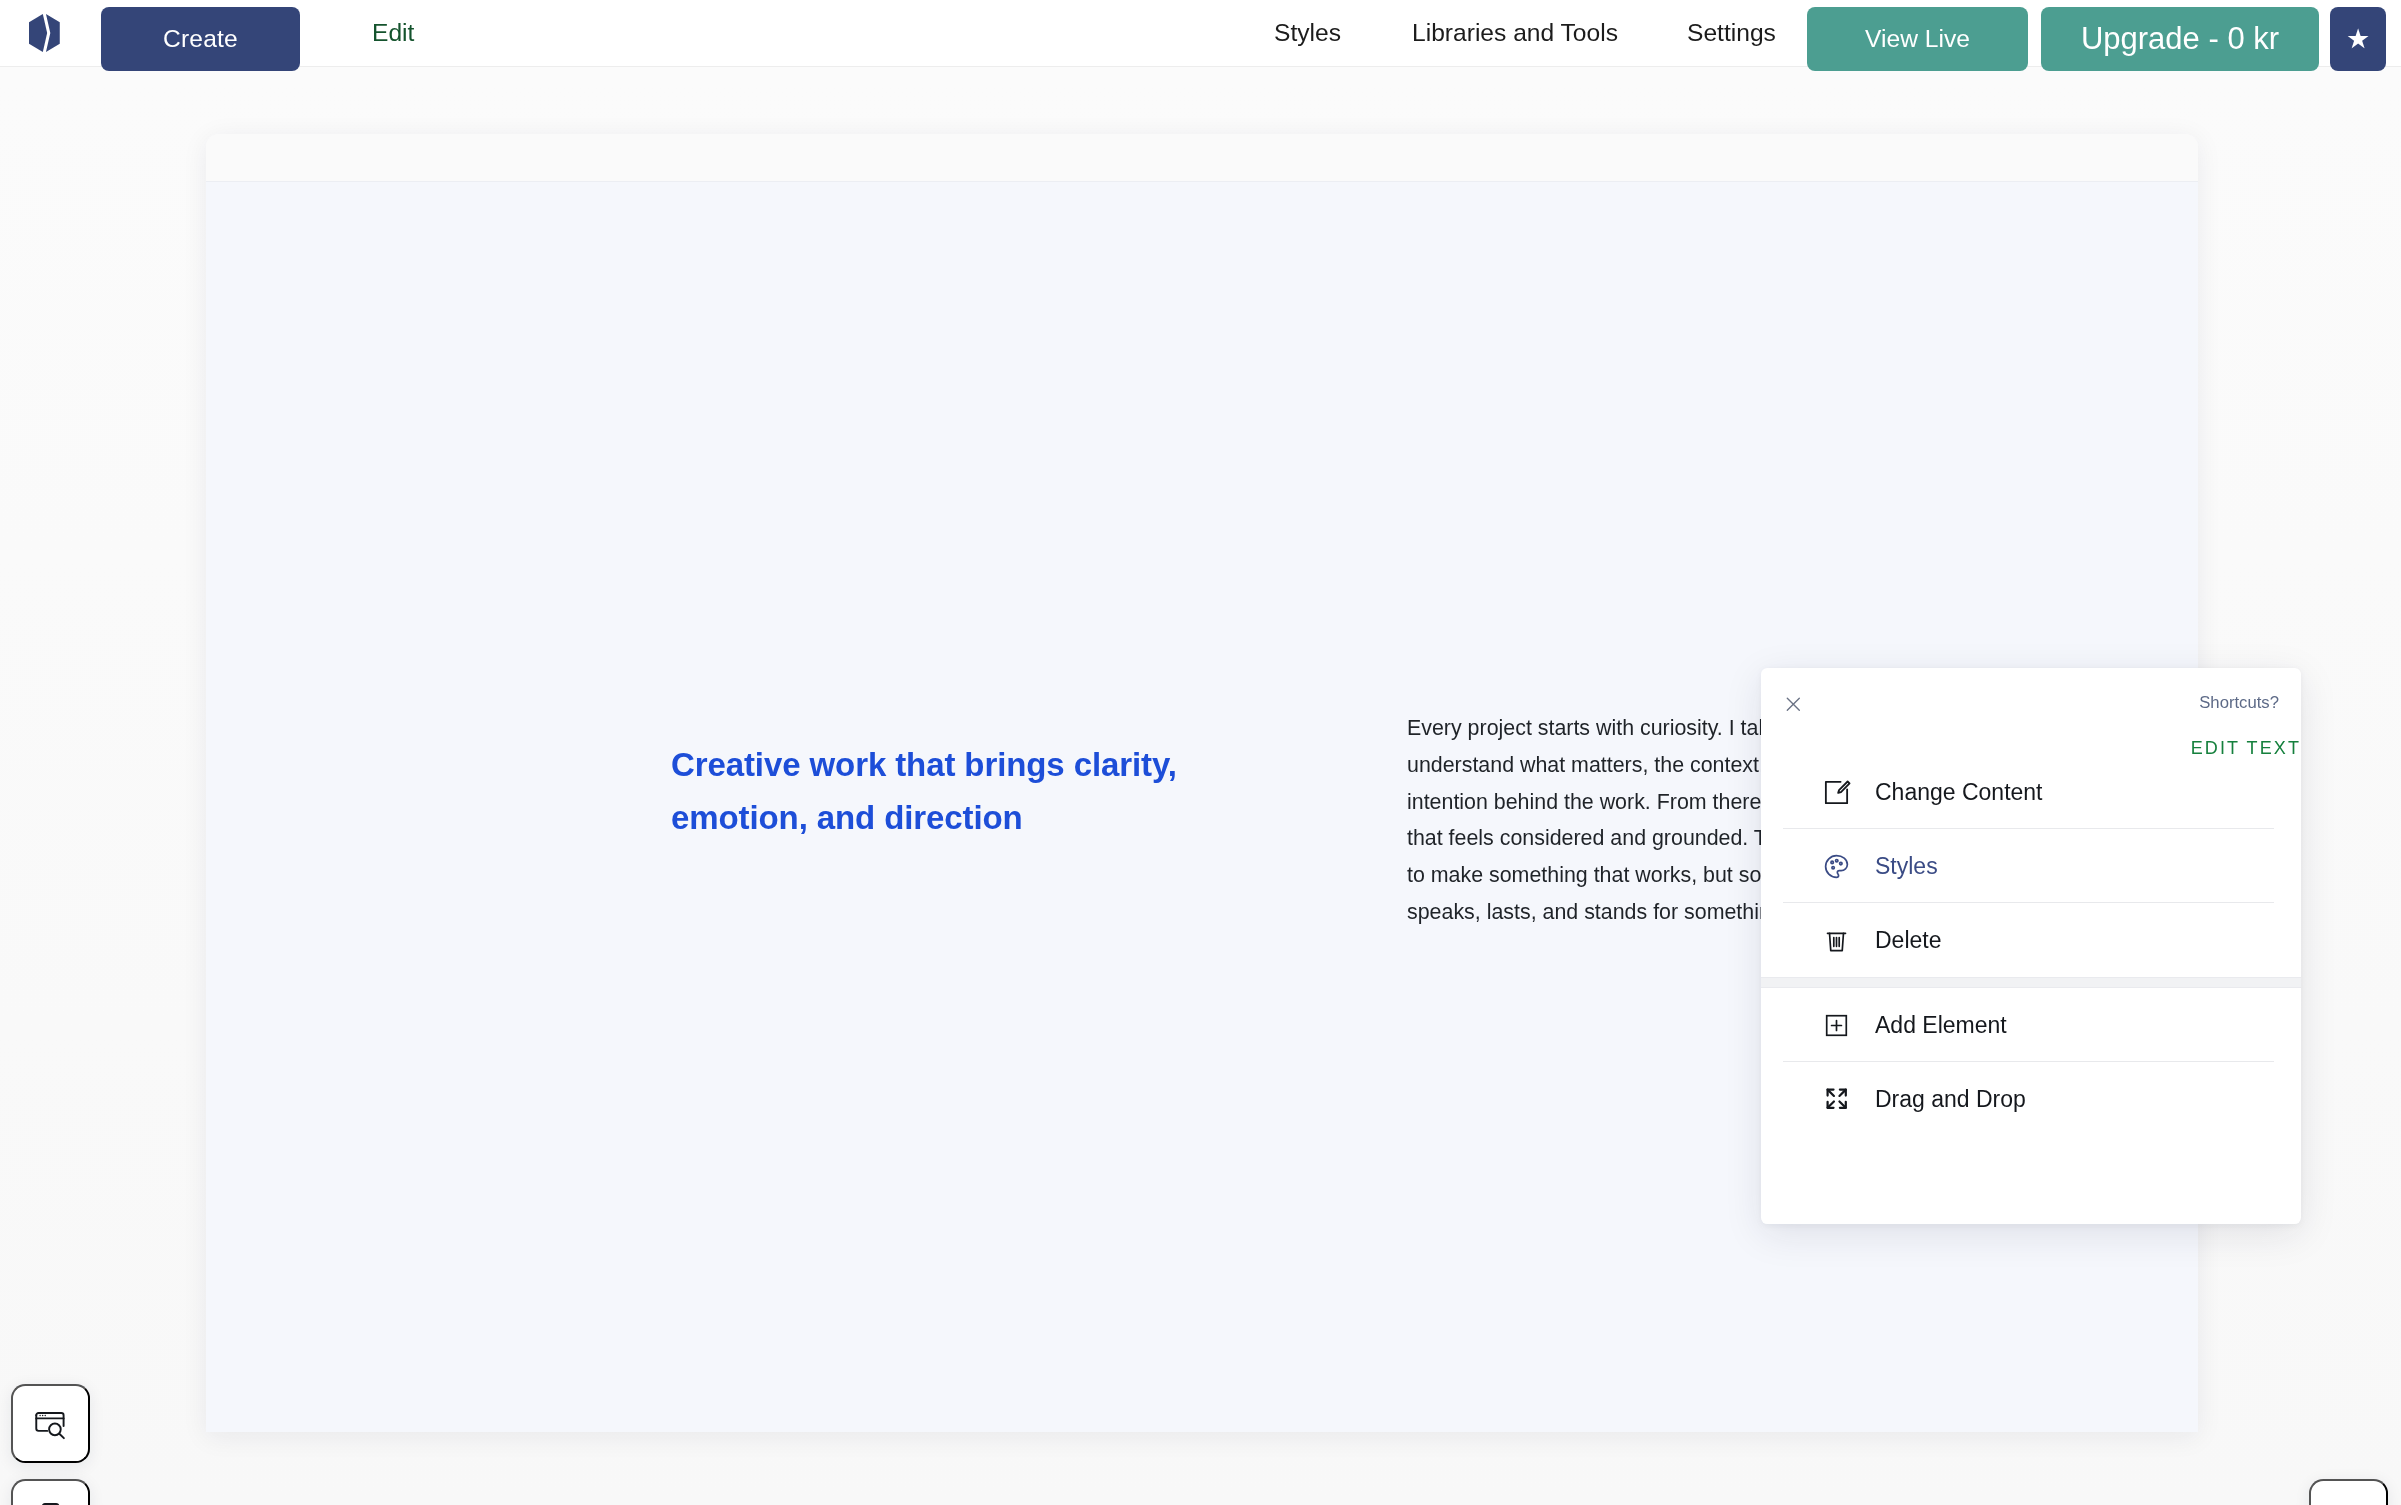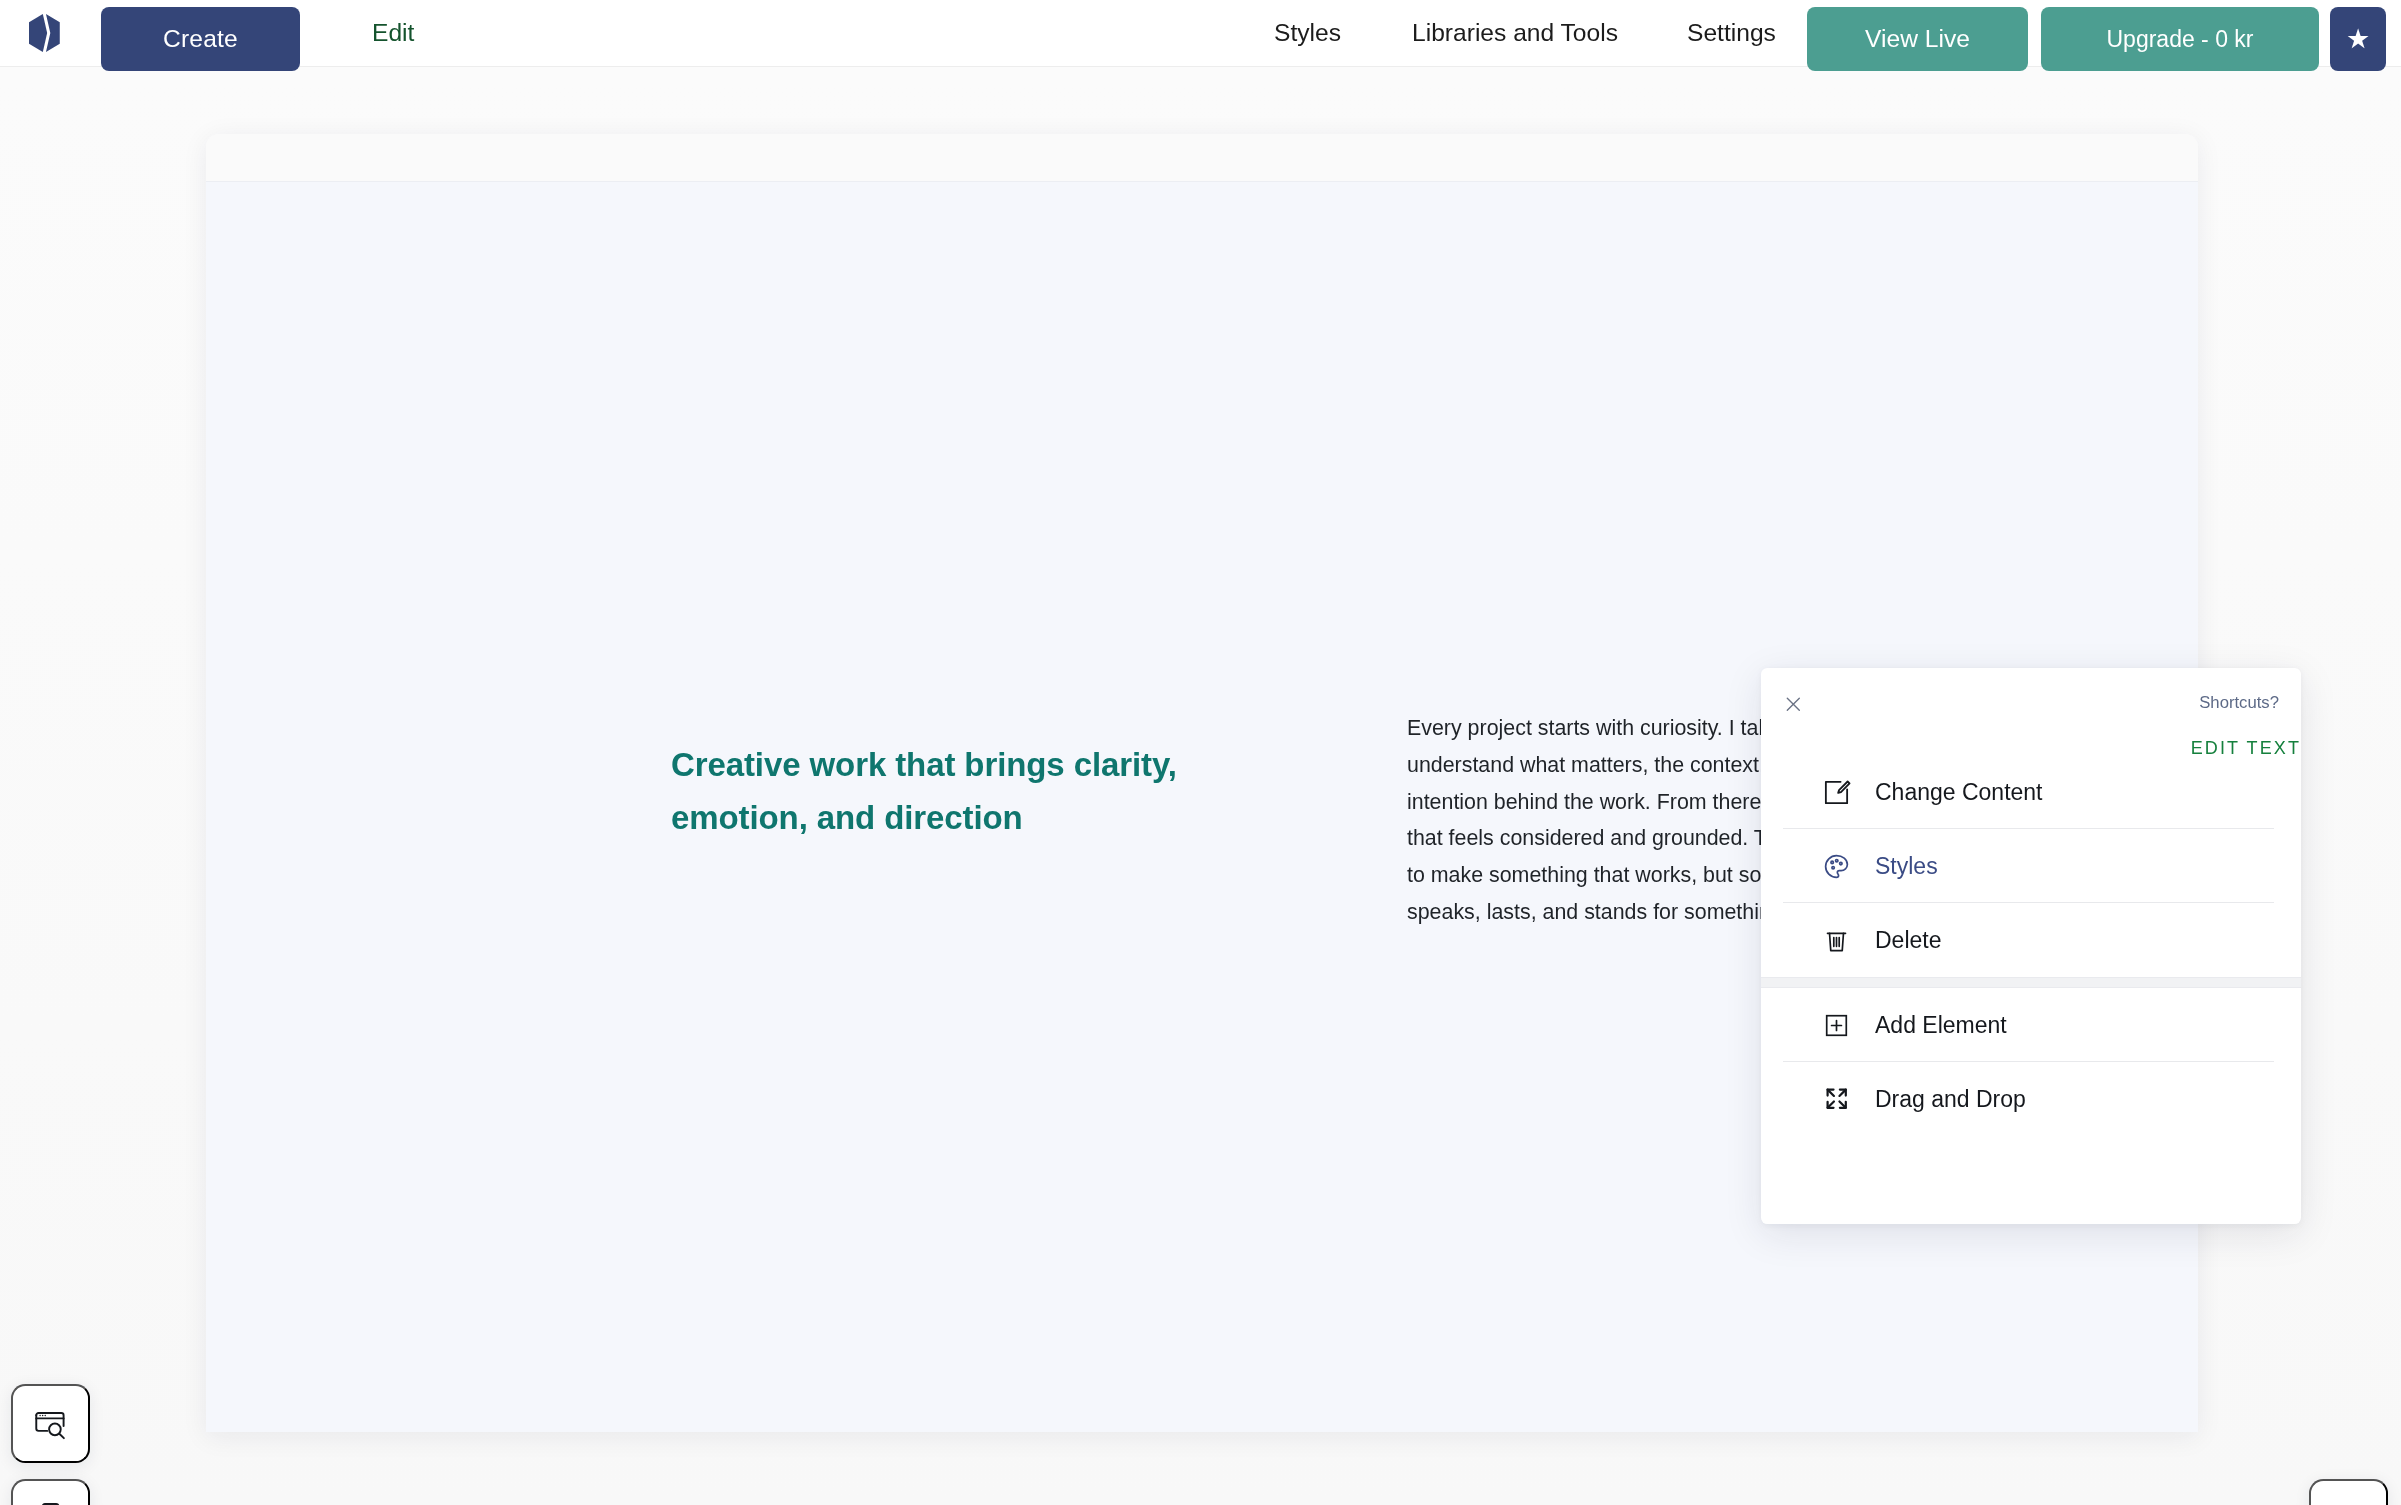--- a/index.html
+++ b/index.html
@@ -98,21 +98,21 @@
   .btn-upgrade {
     position: absolute;
     left: 2041px;
     top: 7.1px;
     width: 278px;
     height: 64px;
     border: none;
     border-radius: 8px;
     background: #4c9e91;
     color: #ffffff;
-    font-size: 23px;
+    font-size: 31px;
     cursor: pointer;
   }
 
   .btn-star {
     position: absolute;
     left: 2330px;
     top: 7.1px;
     width: 56px;
     height: 64px;
     border: none;
@@ -166,21 +166,21 @@
     background: #f5f7fc;
   }
 
   .site-heading {
     position: absolute;
     left: 465px;
     top: 556px;
     width: 556px;
     font-size: 33px;
     line-height: 1.62;
-    color: #0f766e;
+    color: #1d4ed8;
     letter-spacing: -0.1px;
   }
 
   .site-paragraph {
     position: absolute;
     left: 1201px;
     top: 528px;
     width: 534px;
     font-size: 21.4px;
     line-height: 1.72;

